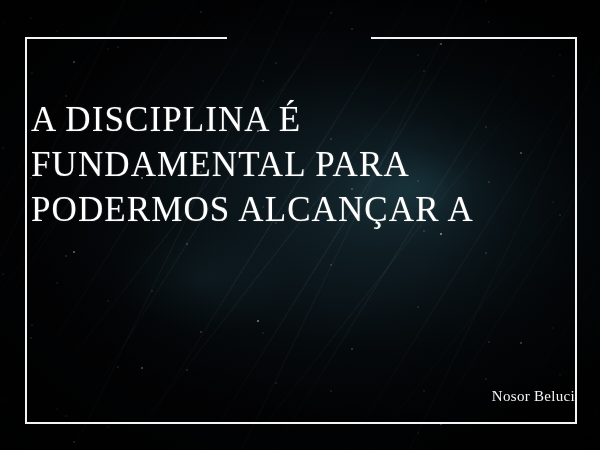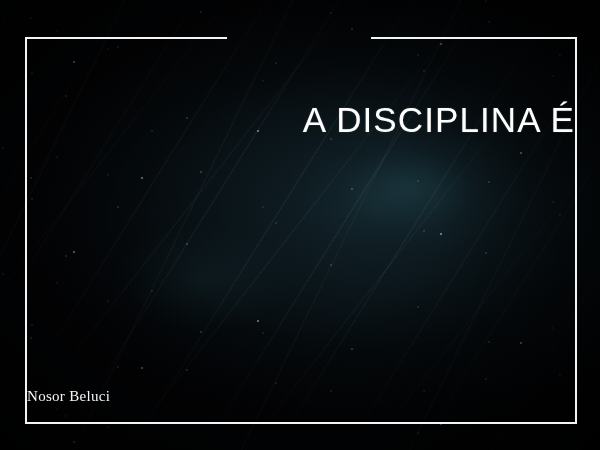--- a/index.html
+++ b/index.html
@@ -155,39 +155,39 @@
     left: 27px;
     top: 39px;
     width: 548px;
     height: 383px;
   }
   .quote {
     position: absolute;
     left: 4px;
     right: 0;
     top: 58px;
-    text-align: right;
+    text-align: left;
     color: #ffffff;
-    font-family: Liberation Sans, sans-serif;
+    font-family: Liberation Serif, serif;
     font-weight: 300;
     font-size: 35px;
     line-height: 45px;
     letter-spacing: 1.1px;
     text-transform: uppercase;
     -webkit-text-stroke: 0.01px rgba(255,255,255,0.35);
     text-shadow: 0 0 2px rgba(255,255,255,0.18);
   }
   .quote .line { display: block; white-space: nowrap; }
 
   .author {
     position: absolute;
     left: 0;
     right: 0;
     top: 349px;
-    text-align: left;
+    text-align: right;
     color: #f4f6f7;
     font-family: "Liberation Serif", serif;
     font-size: 15px;
     font-weight: 400;
     letter-spacing: 0.3px;
   }
 </style>
 </head>
 <body>
 
@@ -207,18 +207,20 @@
     <span class="edge top-l"></span>
     <span class="edge top-r"></span>
     <span class="edge left"></span>
     <span class="edge right"></span>
     <span class="edge bottom"></span>
   </div>
 
   <div class="content">
     <div class="quote">
       <span class="line">A disciplina é</span>
+      <span class="line">fundamental para</span>
+      <span class="line">podermos alcançar a</span>
     </div>
 
     <div class="author">Nosor Beluci</div>
   </div>
 
 </div>
 
 </body></html>

